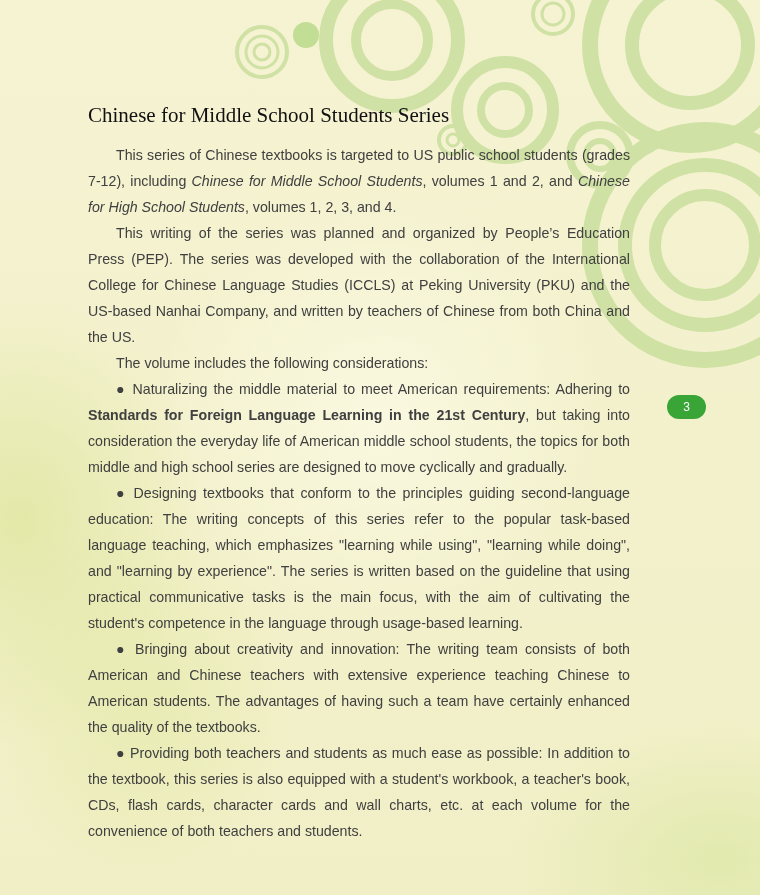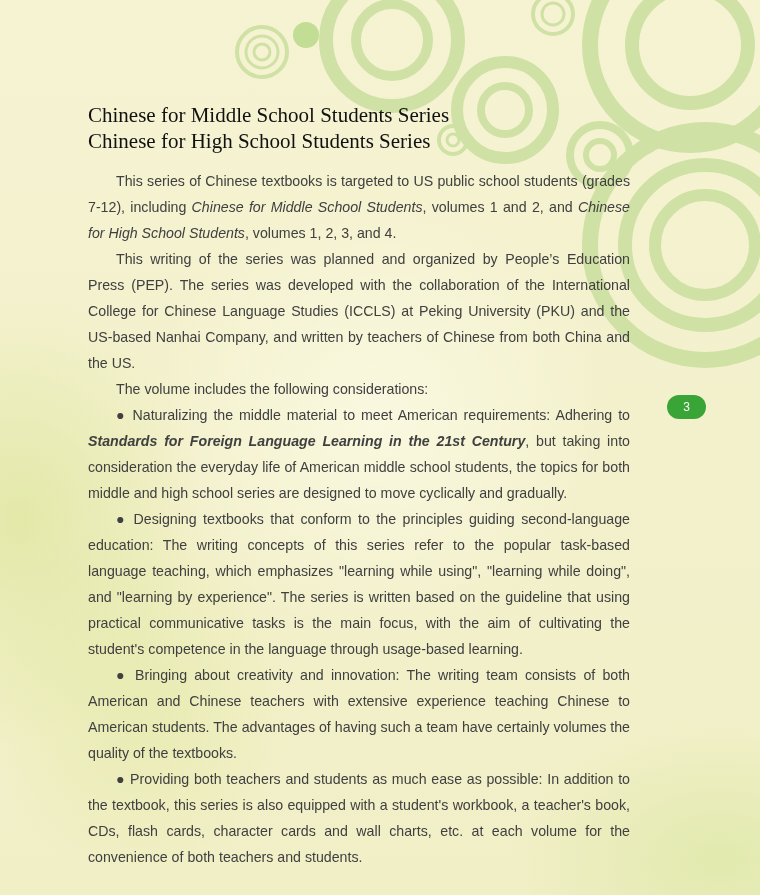--- a/index.html
+++ b/index.html
@@ -12,21 +12,21 @@
       radial-gradient(ellipse 300px 200px at 720px 860px, rgba(210,228,150,0.5), rgba(210,228,150,0) 70%),
       radial-gradient(ellipse 300px 300px at 380px 420px, rgba(255,255,240,0.55), rgba(255,255,240,0) 75%),
       linear-gradient(180deg, #f5f3d2 0%, #f3f1cc 50%, #f1efc6 100%);
   }
   svg.rings { position:absolute; left:0; top:0; z-index:1; }
   .content { position:absolute; left:88px; top:92px; width:542px; z-index:2; color:#1b1b1b; }
   .title { font-family:"Liberation Serif", serif; font-size:21px; line-height:26px; margin:10px 0 14px 0; font-weight:normal; color:#111; }
   .title div { white-space:nowrap; }
   p.para { margin:0; font-size:14.2px; line-height:26px; text-align:justify; text-indent:28px; color:#404040; }
   p.para .it { font-style:italic; }
-  p.para .bi { font-style:italic; font-weight:bold; }
+  p.para .bi { font-weight:bold; }
   .page-num { position:absolute; left:667px; top:395px; width:39px; height:24px; z-index:2;
     background:#3aa537; border-radius:12px; color:#fff; font-size:12px; line-height:24px; text-align:center; }
 </style>
 </head>
 <body>
 
 <div class="bg"></div>
 
 <svg class="rings" width="760" height="895">
   <g fill="none" stroke="#c3dc96" opacity="0.75">
@@ -64,21 +64,20 @@
       <circle cx="453" cy="140" r="14" stroke-width="4"></circle>
       <circle cx="453" cy="140" r="6" stroke-width="3"></circle>
     </g>
   </g>
   <circle cx="306" cy="35" r="13" fill="#b9d889" opacity="0.85"></circle>
 </svg>
 
 <div class="content">
   <h1 class="title">
     <div>Chinese for Middle School Students Series</div>
-    <div>Chinese for High School Students Series</div>
   </h1>
 
   <p class="para">
     <span>This series of Chinese textbooks is targeted to US public school students (grades 7-12), including </span><span class="it">Chinese for Middle School Students</span><span>, volumes 1 and 2, and </span><span class="it">Chinese for High School Students</span><span>, volumes 1, 2, 3, and 4.</span>
   </p>
 
   <p class="para">This writing of the series was planned and organized by People’s Education Press (PEP). The series was developed with the collaboration of the International College for Chinese Language Studies (ICCLS) at Peking University (PKU) and the US-based Nanhai Company, and written by teachers of Chinese from both China and the US.</p>
 
   <p class="para">The volume includes the following considerations:</p>
 
@@ -87,21 +86,21 @@
     <span>Naturalizing the middle material to meet American requirements: Adhering to </span><span class="bi">Standards for Foreign Language Learning in the 21st Century</span><span>, but taking into consideration the everyday life of American middle school students, the topics for both middle and high school series are designed to move cyclically and gradually.</span>
   </p>
 
   <p class="para">
     <span>●</span>
     <span>Designing textbooks that conform to the principles guiding second-language education: The writing concepts of this series refer to the popular task-based language teaching, which emphasizes "learning while using", "learning while doing", and "learning by experience". The series is written based on the guideline that using practical communicative tasks is the main focus, with the aim of cultivating the student's competence in the language through usage-based learning.</span>
   </p>
 
   <p class="para">
     <span>●</span>
-    <span>Bringing about creativity and innovation: The writing team consists of both American and Chinese teachers with extensive experience teaching Chinese to American students. The advantages of having such a team have certainly volumes the quality of the textbooks.</span>
+    <span>Bringing about creativity and innovation: The writing team consists of both American and Chinese teachers with extensive experience teaching Chinese to American students. The advantages of having such a team have certainly enhanced the quality of the textbooks.</span>
   </p>
 
   <p class="para">
     <span>●</span>
     <span>Providing both teachers and students as much ease as possible: In addition to the textbook, this series is also equipped with a student's workbook, a teacher's book, CDs, flash cards, character cards and wall charts, etc. at each volume for the convenience of both teachers and students.</span>
   </p>
 </div>
 
 <div class="page-num">3</div>
 

